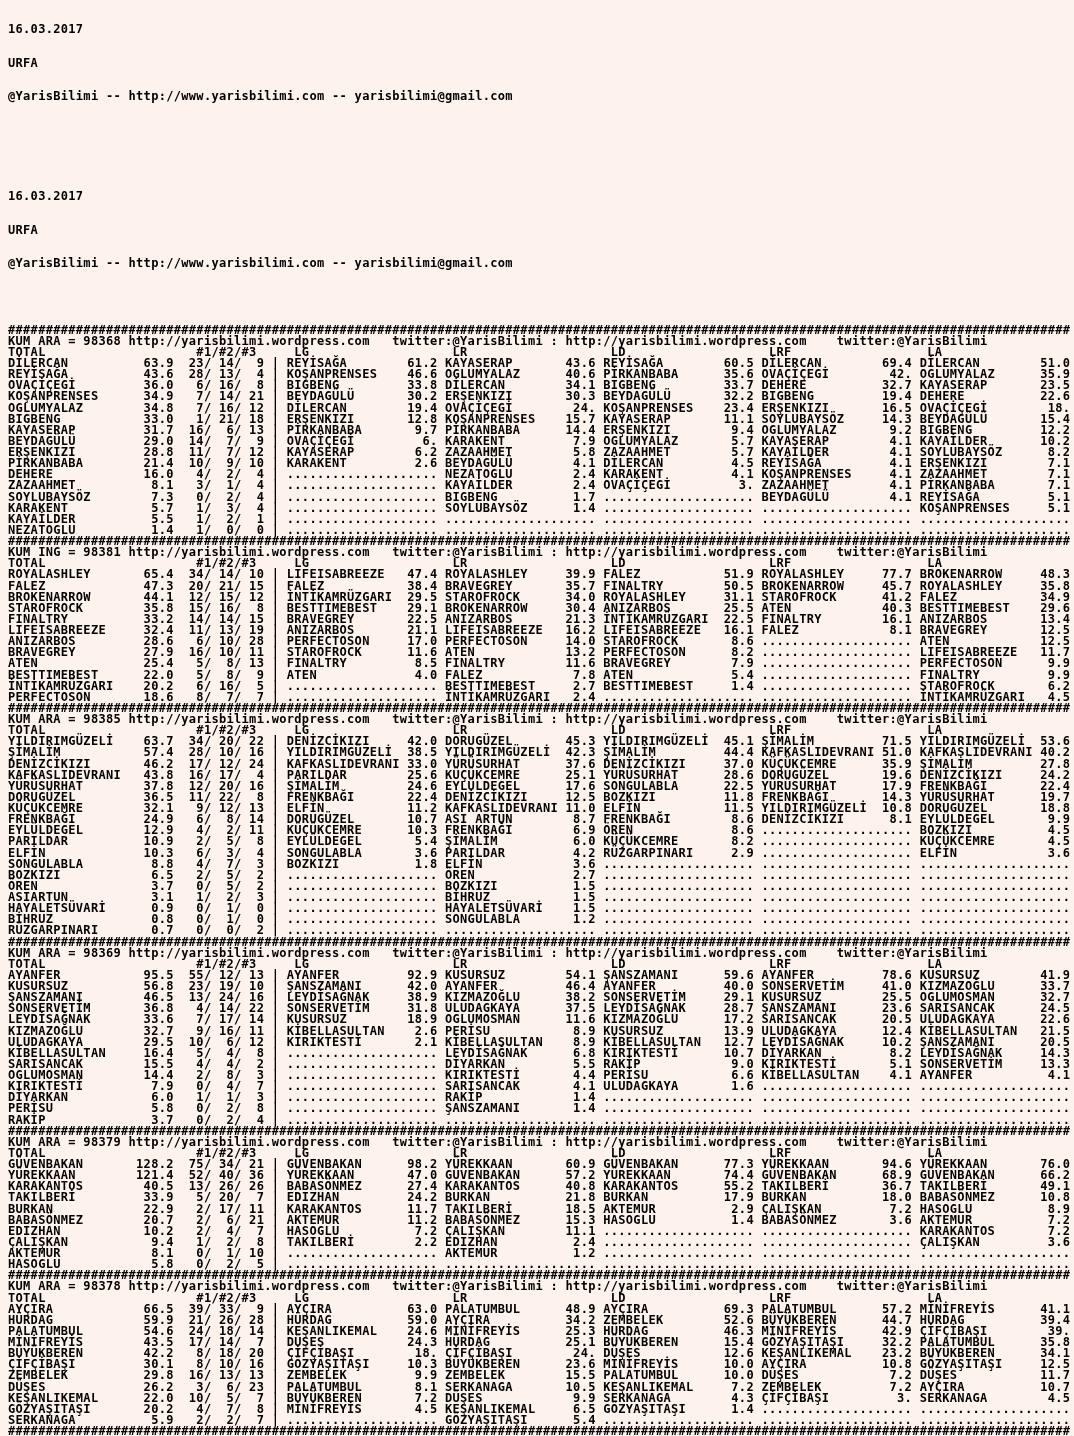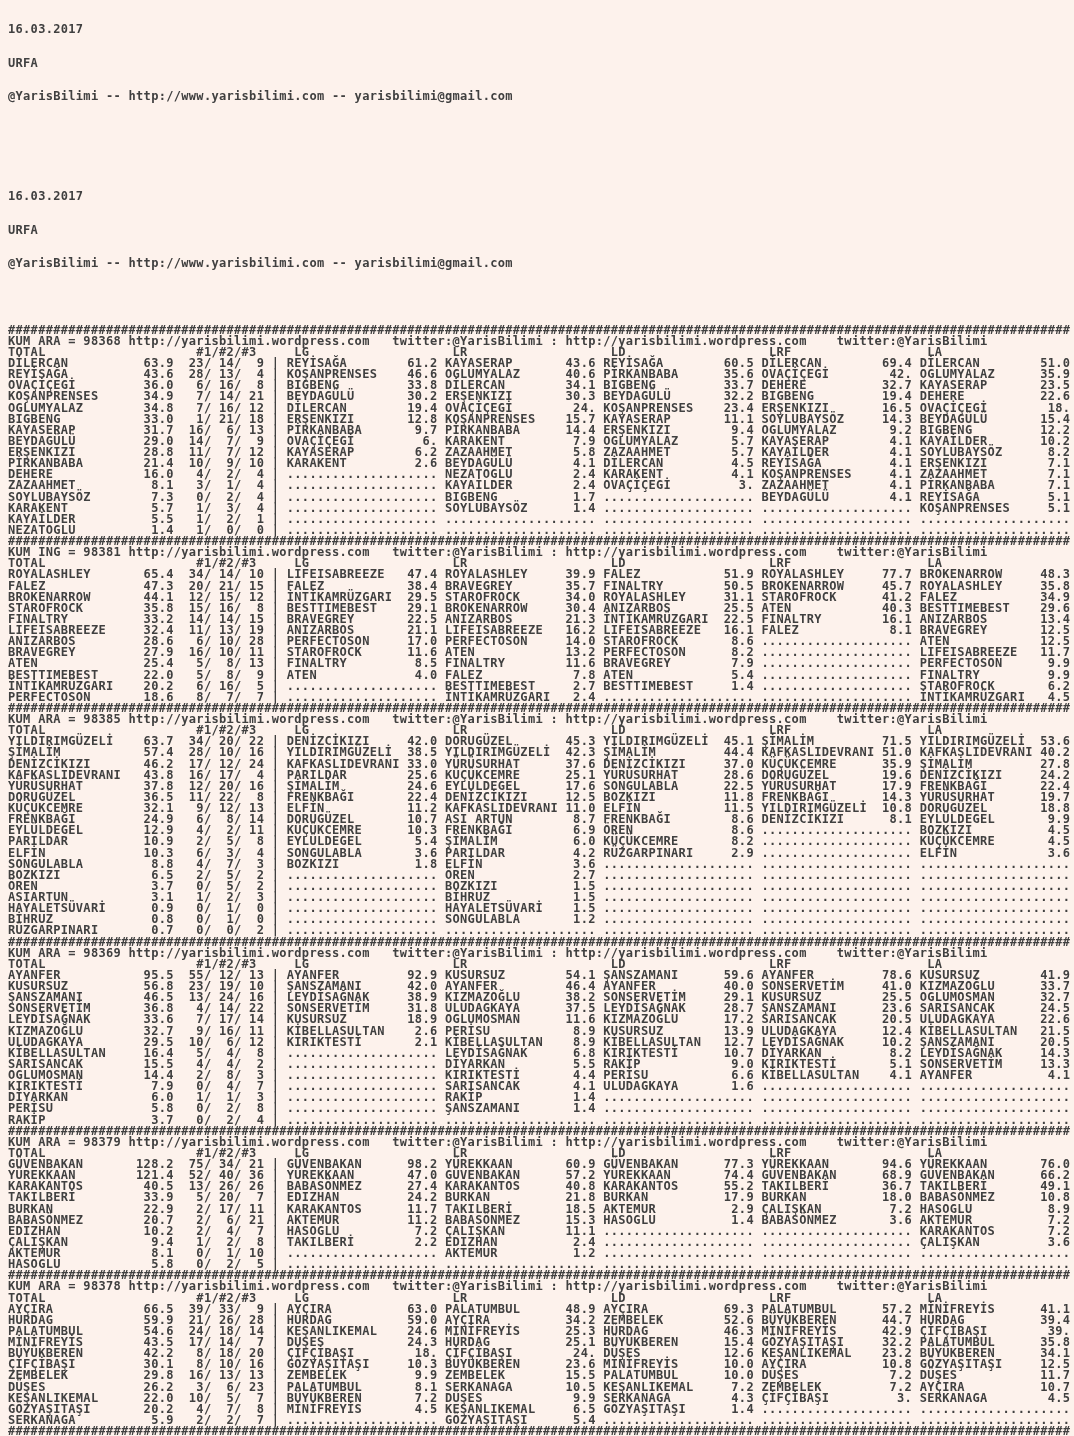--- a/index.html
+++ b/index.html
@@ -4,21 +4,21 @@
 <style>
   html,body{margin:0;padding:0;background:#fdf2ec;}
   #doc{
     width:1074px;height:1436px;overflow:hidden;box-sizing:border-box;
     padding:2px 0 0 8px;
     font-family:"DejaVu Sans Mono","Liberation Mono",monospace;
     font-weight:bold;
     font-size:12px;
     letter-spacing:0.31px;
     line-height:11.13px;
-    color:#404040;
+    color:#000000;
     white-space:pre;
   }
   .ln{height:11.13px;overflow:visible;}
 </style>
 </head>
 <body>
 
 <div id="doc">
   <div class="ln">16.03.2017</div>
   <div class="ln">URFA</div>

